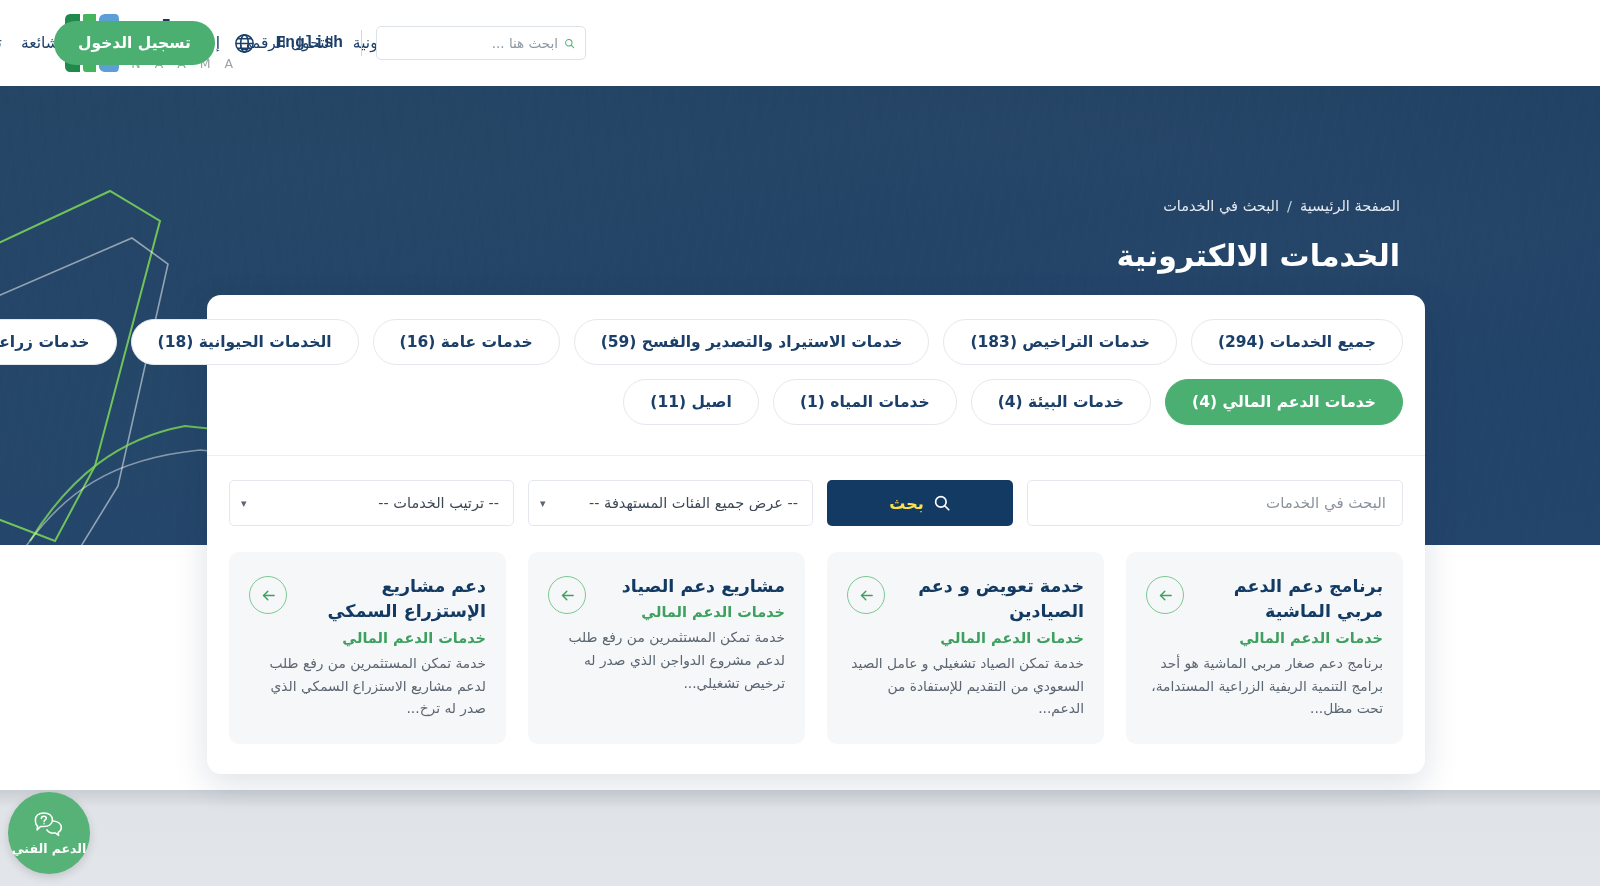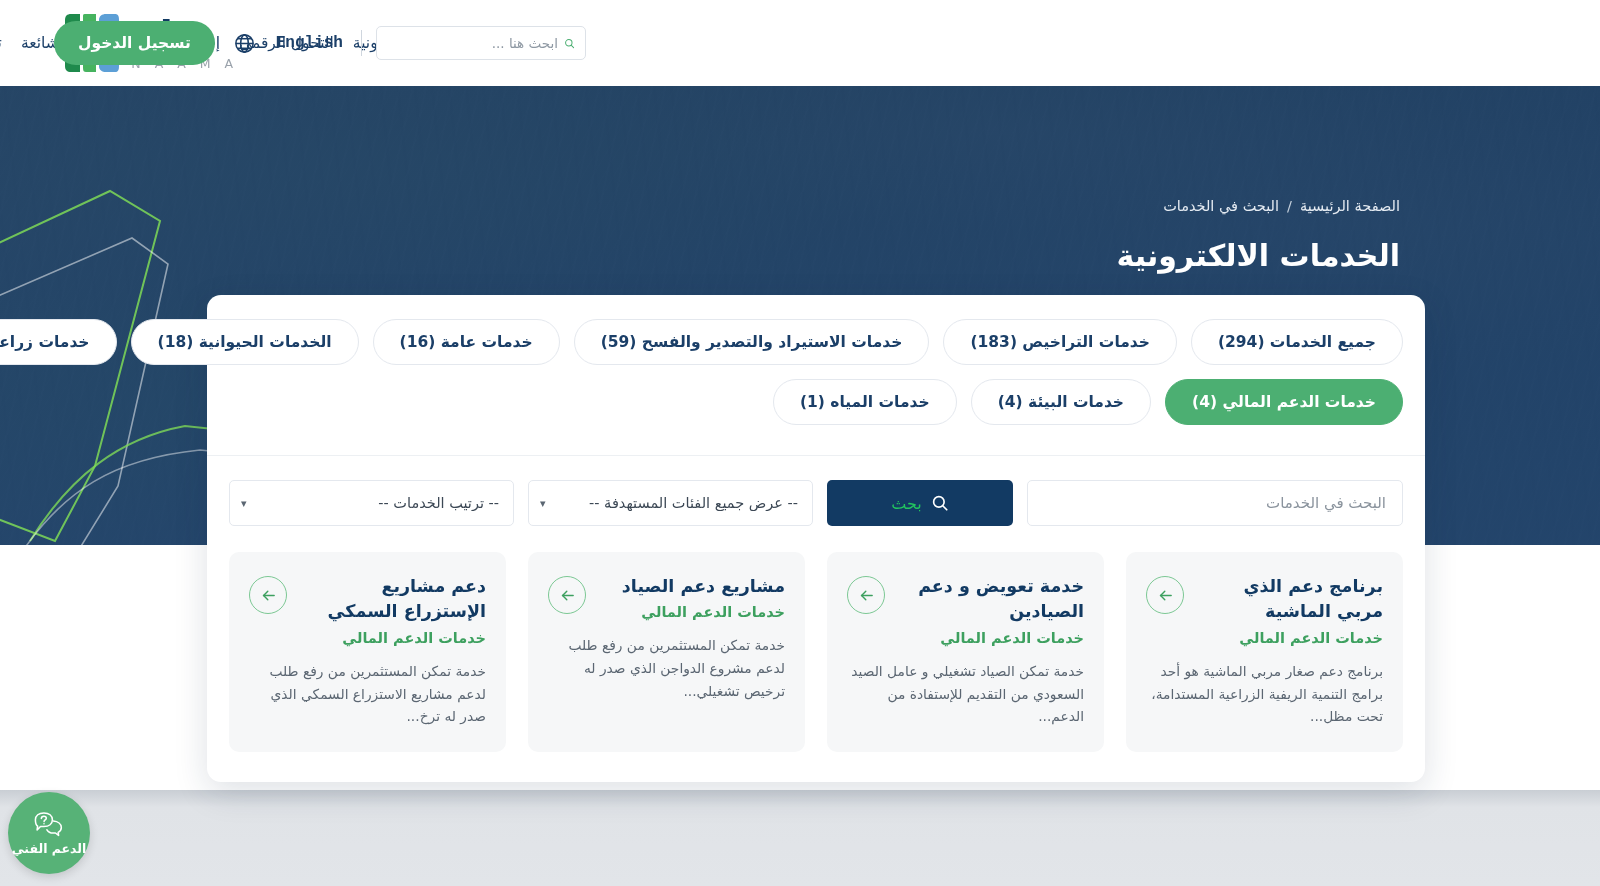--- a/index.html
+++ b/index.html
@@ -295,25 +295,25 @@
     outline: none;
     background: #fff;
     direction: rtl;
   }
   .text-input::placeholder { color: #8a939d; }
 
   .search-submit {
     width: 186px;
     height: 46px;
     background: #123a63;
-    color: #22c55e;
+    color: #fde047;
     border: none;
     border-radius: 5px;
     font-size: 16px;
-    font-weight: 400;
+    font-weight: 700;
     font-family: inherit;
     display: flex;
     align-items: center;
     justify-content: center;
     gap: 9px;
     cursor: pointer;
     flex-direction: row-reverse;
   }
 
   .select-wrap {
@@ -392,21 +392,21 @@
     border-radius: 50%;
     border: 1.5px solid #7cc894;
     display: flex;
     align-items: center;
     justify-content: center;
     cursor: pointer;
     background: transparent;
     margin-top: 2px;
   }
   .card-desc {
-    margin-top: 14px;
+    margin-top: 6px;
     font-size: 13.8px;
     color: #5b6672;
     line-height: 1.65;
     text-align: right;
   }
 
   .panel-bottom-space { height: 30px; }
 
   
   .below-fold {
@@ -541,20 +541,21 @@
         <button class="chip">خدمات التراخيص (183)</button>
         <button class="chip">خدمات الاستيراد والتصدير والفسح (59)</button>
         <button class="chip">خدمات عامة (16)</button>
         <button class="chip">الخدمات الحيوانية (18)</button>
         <button class="chip">خدمات زراعية (24)</button>
       </div>
       <div class="chips-row row2">
         <button class="chip active">خدمات الدعم المالي (4)</button>
         <button class="chip">خدمات البيئة (4)</button>
         <button class="chip">خدمات المياه (1)</button>
+        <button class="chip">اصيل (11)</button>
       </div>
     </div>
 
     <div class="filter-divider"></div>
 
     <div class="filter-row">
       <input class="text-input" type="text" placeholder="البحث في الخدمات" style="">
 
       <button class="search-submit">
         <span>بحث</span>
@@ -577,21 +578,21 @@
         </select>
         <span class="select-chevron">▾</span>
       </div>
     </div>
 
     <div class="cards-row">
 
       <div class="card">
         <div class="card-head">
           <div class="card-titles">
-            <div class="card-title">برنامج دعم الذي مربي الماشية</div>
+            <div class="card-title">برنامج دعم الدعم مربي الماشية</div>
             <div class="card-cat">خدمات الدعم المالي</div>
           </div>
           <div class="card-arrow">
             <svg width="17" height="17" viewBox="0 0 24 24" fill="none" stroke="#3da05f" stroke-width="2" stroke-linecap="round" stroke-linejoin="round">
               <line x1="20" y1="12" x2="5" y2="12"></line>
               <polyline points="11,6 5,12 11,18"></polyline>
             </svg>
           </div>
         </div>
         <div class="card-desc">برنامج دعم صغار مربي الماشية هو أحد برامج التنمية الريفية الزراعية المستدامة، تحت مظل...</div>

